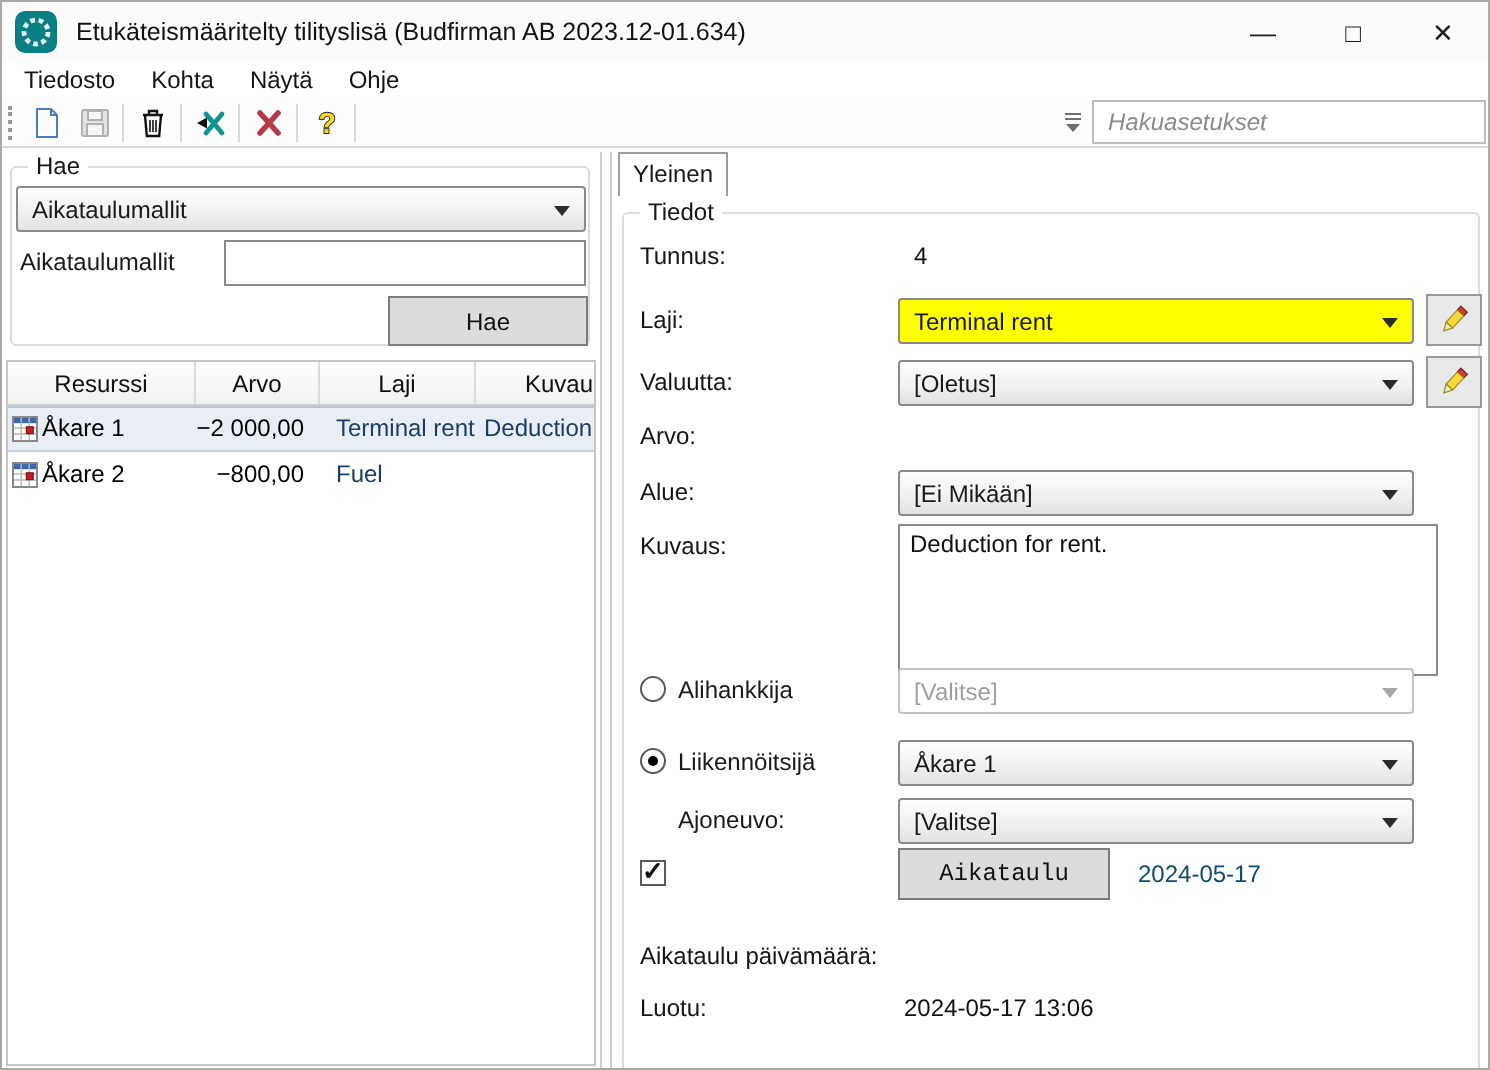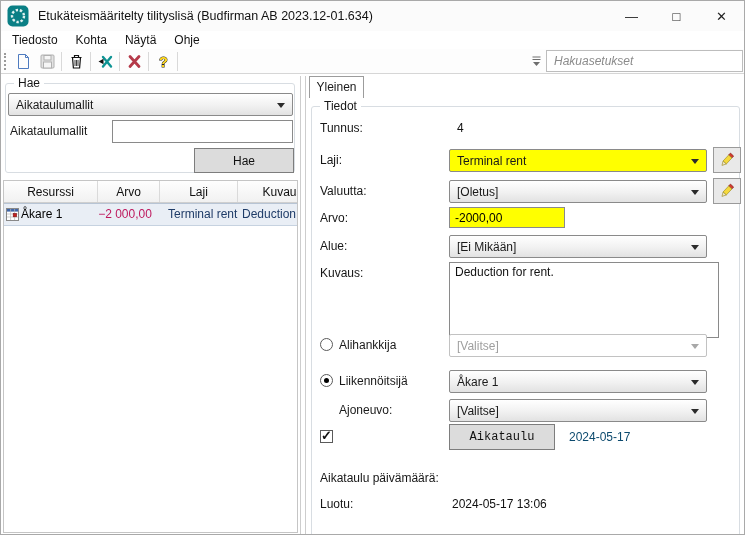--- a/index.html
+++ b/index.html
@@ -67,21 +67,21 @@
   .sort{position:absolute;top:-4px;left:50%;margin-left:-3px;font-size:10px;color:#555;}
   .c-res{width:94px;}
   .c-arvo{width:62px;}
   .c-laji{width:78px;}
   .c-kuv{width:90px;}
   .lrow{display:flex;height:23px;align-items:center;}
   .lrow.selected{background:#e9eef5;border-top:1px solid #b7c4d4;border-bottom:1px solid #c6d2e0;height:23px;}
   .cell{flex:none;overflow:hidden;white-space:nowrap;line-height:21px;}
   .cell.c-res{display:flex;align-items:center;justify-content:flex-start;padding-left:2px;color:#000;}
   .cell.c-res .rowicon{display:flex;margin-right:2px;flex:none;}
-  .cell.c-arvo{text-align:center;padding-right:8px;color:#be185d;}
+  .cell.c-arvo{text-align:right;padding-right:8px;color:#000000;}
   .cell.c-laji{padding-left:8px;color:#1f3c68;}
   .cell.c-kuv{padding-left:4px;color:#1f3c68;}
   
   .tab{position:absolute;left:1px;top:2px;width:55px;height:22px;background:#fff;
        border:1px solid #9c9c9c;border-bottom:none;text-align:center;line-height:21px;z-index:2;}
   .tiedot-group{left:3px;top:32px;width:429px;height:434px;}
   .fr{position:absolute;left:0;width:100%;height:22px;}
   .flabel{position:absolute;left:8px;line-height:22px;white-space:nowrap;color:#161616;}
   .fvalue{position:absolute;line-height:22px;white-space:nowrap;color:#111;}
   .fctrl{position:absolute;left:137px;width:258px;}
@@ -229,20 +229,36 @@
                 <path d="M4.6 1 V12 M8.6 1 V12 M1 6 H12 M1 9 H12" stroke="#b9b9b9" stroke-width="0.7" fill="none"></path>
                 <rect x="7.2" y="5.4" width="3.4" height="3.4" fill="#c3201f" stroke="#7c1414" stroke-width="0.6"></rect>
               </svg>
             </span>
             <span>Åkare 1</span>
           </div>
           <div class="cell c-arvo">−2 000,00</div>
           <div class="cell c-laji">Terminal rent</div>
           <div class="cell c-kuv">Deduction for rent.</div>
         </div>
+        <div class="lrow">
+          <div class="cell c-res">
+            <span class="rowicon">
+              <svg width="13" height="13" viewBox="0 0 13 13">
+                <rect x="0.5" y="0.5" width="12" height="12" fill="#fff" stroke="#888"></rect>
+                <rect x="1" y="1" width="11" height="2.6" fill="#4066a8"></rect>
+                <path d="M4.6 1 V12 M8.6 1 V12 M1 6 H12 M1 9 H12" stroke="#b9b9b9" stroke-width="0.7" fill="none"></path>
+                <rect x="7.2" y="5.4" width="3.4" height="3.4" fill="#c3201f" stroke="#7c1414" stroke-width="0.6"></rect>
+              </svg>
+            </span>
+            <span>Åkare 2</span>
+          </div>
+          <div class="cell c-arvo">−800,00</div>
+          <div class="cell c-laji">Fuel</div>
+          <div class="cell c-kuv"></div>
+        </div>
       </div>
     </div>
 
     <div class="splitter"></div>
 
     <div class="right-panel">
       <div class="tab">Yleinen</div>
 
       <div class="groupbox tiedot-group">
         <span class="legend">Tiedot</span>
@@ -279,21 +295,20 @@
                 <rect x="6.8" y="1.6" width="4.4" height="2.6" fill="#d23b2f" stroke="#7e1f18" stroke-width="0.6"></rect>
                 <rect x="6.8" y="4.2" width="4.4" height="8.2" fill="#f5d93c" stroke="#9b8a1e" stroke-width="0.6"></rect>
                 <polygon points="6.8,12.4 11.2,12.4 9,16.4" fill="#efe6c8" stroke="#9b8a1e" stroke-width="0.6"></polygon>
               </g>
             </svg>
           </button>
         </div>
 
         <div class="fr" style="top:100px">
           <span class="flabel">Arvo:</span>
-          <input class="arvo-input" type="text" value="-2000,00" style="">
         </div>
 
         <div class="fr" style="top:128px">
           <span class="flabel">Alue:</span>
           <div class="combo fctrl">
             <span>[Ei Mikään]</span>
           </div>
         </div>
 
         <div class="fr" style="top:155px;height:78px">

